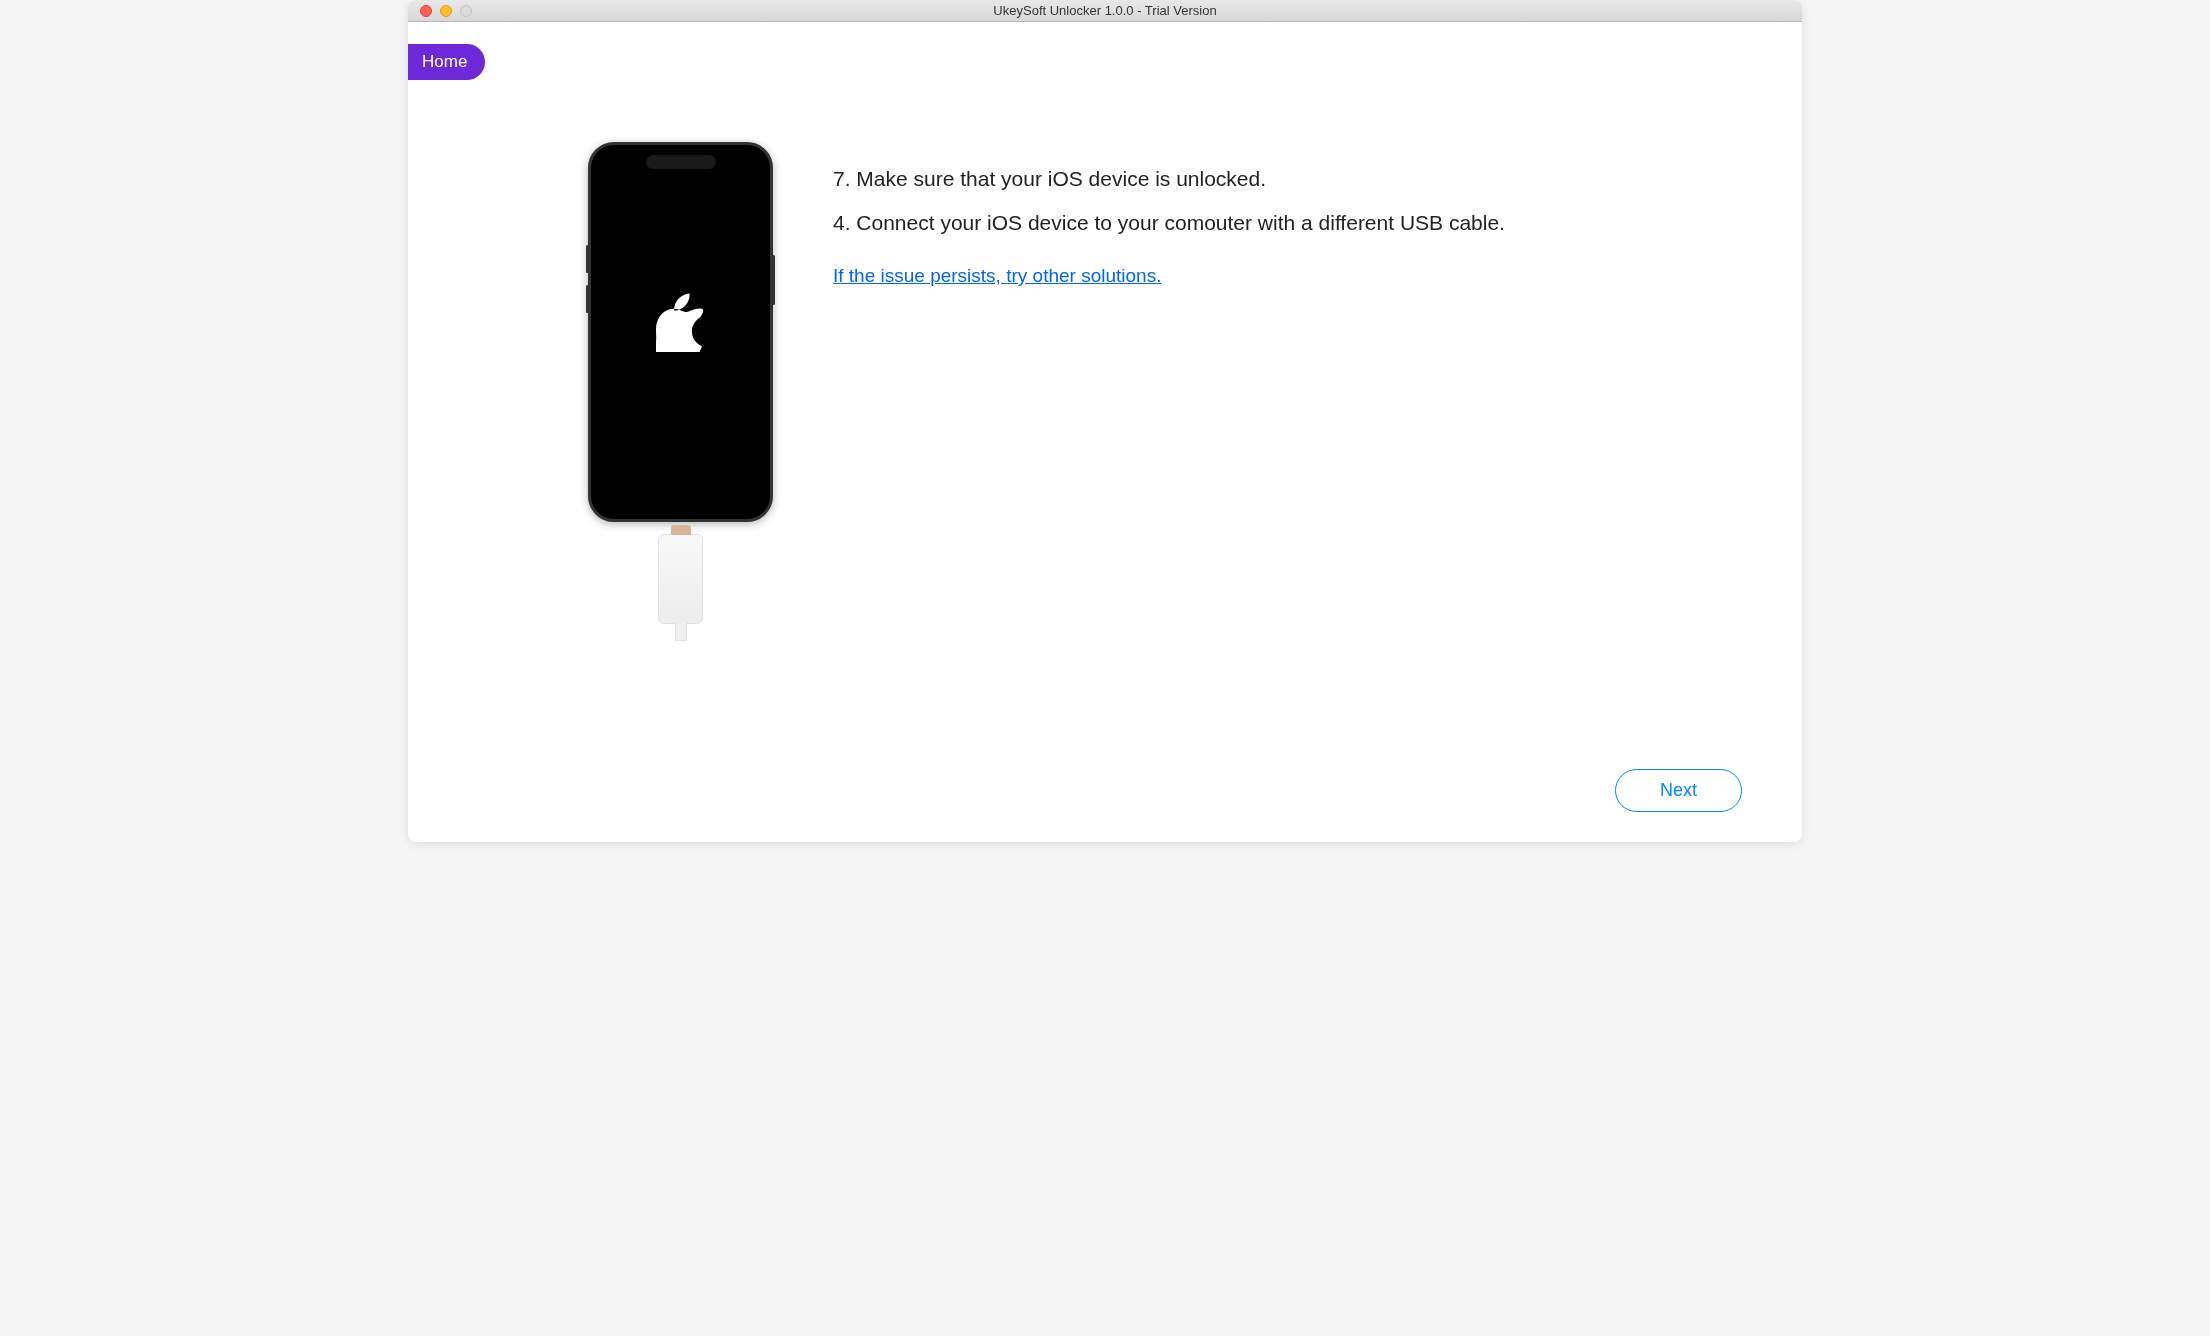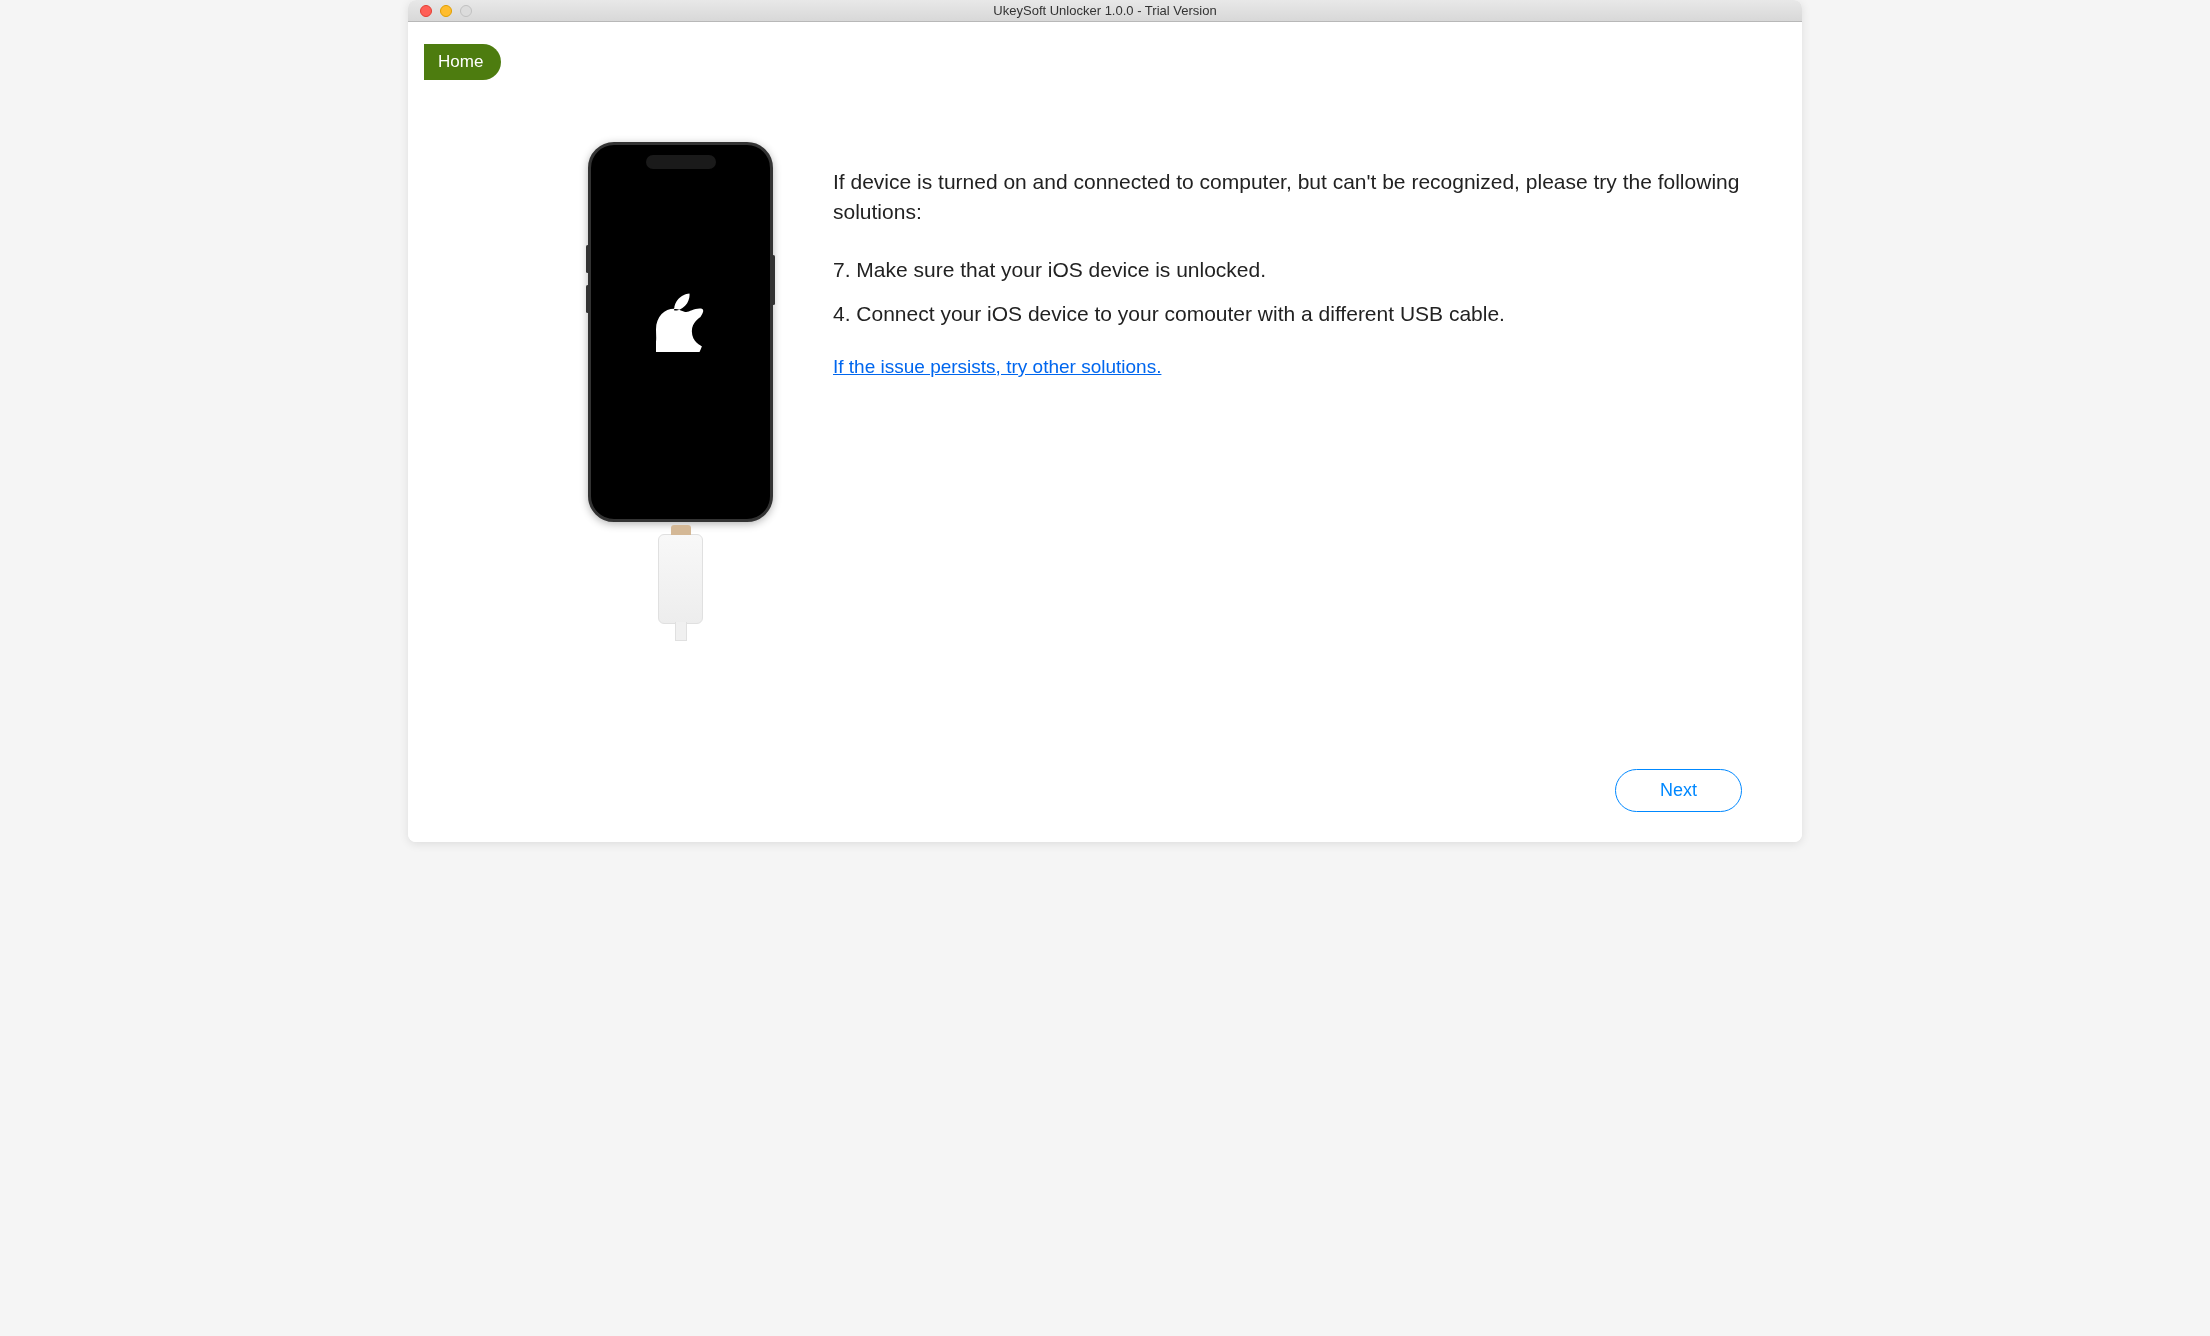--- a/index.html
+++ b/index.html
@@ -53,28 +53,27 @@
     }
     .content {
       background: white;
       position: relative;
       min-height: 820px;
     }
     .home-button {
       position: absolute;
       top: 22px;
       left: 0;
-      background: #4d7c0f;
+      background: #6d28d9;
       color: white;
       border: none;
       padding: 8px 18px 8px 14px;
       font-size: 17px;
       border-radius: 0 20px 20px 0;
       cursor: pointer;
-      margin-left: 16px;
     }
     .main-area {
       display: flex;
       padding: 120px 60px 0 180px;
       gap: 60px;
     }
     .phone-illustration {
       flex-shrink: 0;
       display: flex;
       flex-direction: column;
@@ -233,21 +232,20 @@
           <div class="phone-side-button-left2"></div>
           <div class="phone-side-button-right"></div>
           <svg class="apple-logo" viewBox="0 0 170 200" fill="white">
             <path d="M150.5,63.7c-1.8,1.4-28.6,16-28.6,48.1c0,37.1,33.1,50.2,34.1,50.5c-0.2,0.8-5.3,18.1-17.6,35.7 c-11,15.5-22.5,31-40,31c-17.5,0-22-10.1-42.2-10.1c-19.7,0-26.7,10.4-42.7,10.4c-16,0-27.2-14.4-40-32 C7.7,165.4,0,134.8,0,105.8c0-46.5,30.8-71.2,61.1-71.2c17,0,31.2,11.1,41.9,11.1c10.2,0,26.1-11.8,45.4-11.8 C156.2,33.9,170.3,35.1,150.5,63.7z M100.5,23.2c8-9.4,13.7-22.4,13.7-35.4c0-1.8-0.2-3.6-0.5-5.1c-13,0.5-28.5,8.6-37.8,19.3 c-7.3,8.2-14.2,21.2-14.2,34.4c0,2,0.3,4,0.5,4.6c0.8,0.2,2.1,0.3,3.4,0.3C77.1,41.3,91.8,33.6,100.5,23.2z" transform="translate(0, 20)"></path>
           </svg>
         </div>
         <div class="cable-connector"></div>
       </div>
 
       <div class="text-content">
-        <p class="description">If device is turned on and connected to computer, but can't be recognized, please try the following solutions:</p>
         <p class="step">7. Make sure that your iOS device is unlocked.</p>
         <p class="step">4. Connect your iOS device to your comouter with a different USB cable.</p>
         <a class="link">If the issue persists, try other solutions.</a>
       </div>
     </div>
 
     <button class="next-button">Next</button>
   </div>
 </div>
 

